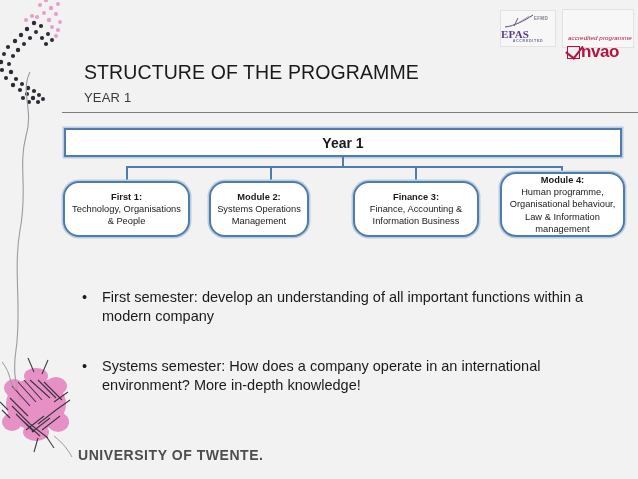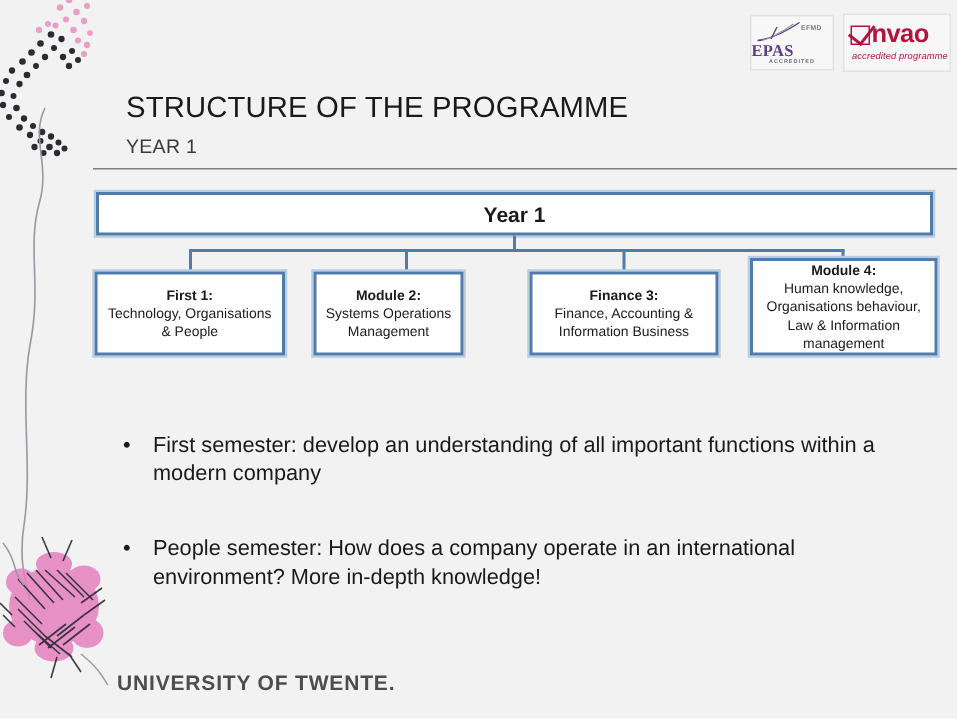--- a/index.html
+++ b/index.html
@@ -103,20 +103,21 @@
     border-bottom: 2.4px solid #b5123e;
     transform: rotate(38deg);
   }
   #logo-nvao .nvao-word {
     font-size: 17px;
     line-height: 15px;
     font-weight: bold;
     color: #b5123e;
     font-family: "Liberation Sans", sans-serif;
     letter-spacing: -0.4px;
+    margin-top: 29px;
   }
   #logo-nvao .nvao-sub {
     position: absolute;
     left: 5px; top: 24px;
     font-size: 6.2px;
     font-style: italic;
     color: #b5123e;
     letter-spacing: .1px;
   }
 
@@ -174,20 +175,21 @@
     font-size: 14px;
     font-weight: bold;
     color: #1a1a1a;
   }
   .module {
     font-size: 9.3px;
     line-height: 12.2px;
     color: #1a1a1a;
     padding: 2px 6px;
     font-family: "Liberation Sans", sans-serif;
+    border-radius: 16px;
   }
   .module .mod-head {
     font-weight: bold;
   }
   #node-m1 { left: 63px;  top: 181px; width: 127px; height: 56px; }
   #node-m2 { left: 209px; top: 181px; width: 100px; height: 56px; }
   #node-m3 { left: 353px; top: 181px; width: 126px; height: 56px; }
   #node-m4 { left: 500px; top: 172px; width: 125px; height: 65px; }
 
   
@@ -386,38 +388,38 @@
       <div>
         <span class="mod-head">Finance 3:</span><br>
         <span>Finance, Accounting &amp;</span><br>
         <span>Information Business</span>
       </div>
     </div>
 
     <div class="node module" id="node-m4">
       <div>
         <span class="mod-head">Module 4:</span><br>
-        <span>Human knowledge,</span><br>
-        <span>Organisations behaviour,</span><br>
+        <span>Human programme,</span><br>
+        <span>Organisational behaviour,</span><br>
         <span>Law &amp; Information</span><br>
         <span>management</span>
       </div>
     </div>
 
   </div>
 
   <div id="bullets">
 
     <div class="bullet">
       <span class="dot">•</span>
       <span class="lead">First semester:</span><span> develop an understanding of all important functions within a modern company</span>
     </div>
 
     <div class="bullet">
       <span class="dot">•</span>
-      <span class="lead">People semester:</span><span> How does a company operate in an international environment? More in-depth knowledge!</span>
+      <span class="lead">Systems semester:</span><span> How does a company operate in an international environment? More in-depth knowledge!</span>
     </div>
 
   </div>
 
   <div id="footer-logo">UNIVERSITY OF TWENTE.</div>
 
 </div>
 
 </body></html>

